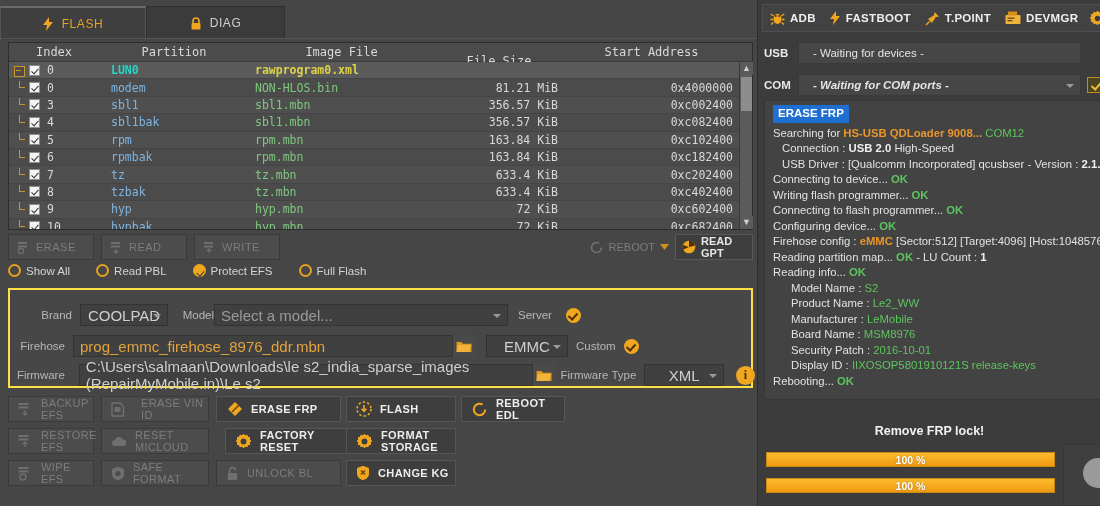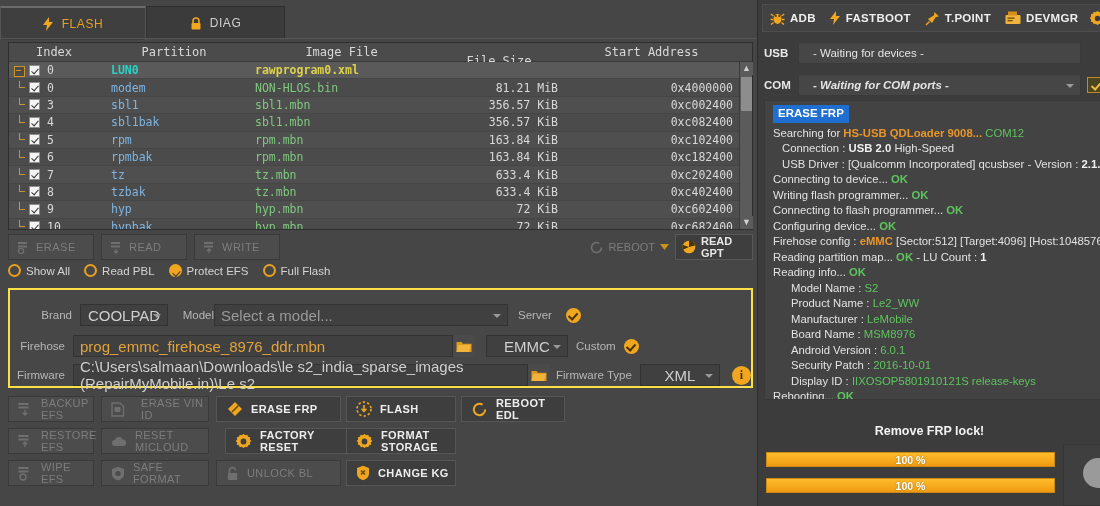--- a/index.html
+++ b/index.html
@@ -151,21 +151,21 @@
     display: flex; align-items: center; gap: 5px; color: #7d7d7d; font-size: 11px;
   }
   .readgpt {
     position: absolute; right: 0; top: 0; width: 78px; height: 26px;
     background: #3e3e3e; border: 1px solid #585858;
     display: flex; align-items: center; gap: 5px; padding-left: 6px;
     color: #e6e6e6; font-size: 11px; font-weight: bold;
   }
 
   
-  .radios { position: absolute; left: 8px; top: 264px; display: flex; align-items: center; gap: 14px; }
+  .radios { position: absolute; left: 8px; top: 264px; display: flex; align-items: center; gap: 26px; }
   .radio { display: flex; align-items: center; gap: 5px; font-size: 11.5px; color:#d4d4d4; }
   .rcircle {
     width: 13px; height: 13px; border-radius: 50%;
     border: 2px solid #e8a020; background: transparent;
   }
   .rcircle.on { background: #f0a61e; border-color:#f0a61e; position: relative; }
   .rcircle.on::after {
     content:""; position:absolute; left:3px; top:2.5px; width:3.5px; height:6px;
     border: solid #3a3a3a; border-width: 0 1.8px 1.8px 0; transform: rotate(42deg);
   }
@@ -567,21 +567,21 @@
         <div class="ffield" style="width:82px;margin-left:11px;justify-content:center;">
           <span>EMMC</span>
           <span class="caret"></span>
         </div>
         <div class="flabel" style="width:48px;margin-left:8px;text-align:left;">Custom</div>
         <div class="okdot"></div>
       </div>
 
       <div class="frow r3">
         <div class="flabel" style="width:55px;">Firmware</div>
-        <div class="ffield" style="width:455px;margin-left:8px;">
+        <div class="ffield" style="width:455px;margin-left:14px;">
           <span>C:\Users\salmaan\Downloads\le s2_india_sparse_images (RepairMyMobile.in)\Le s2</span>
         </div>
         <div class="folder-btn">
           <svg width="16" height="13" viewBox="0 0 16 13">
               <path d="M0.5 2 h5 l1.4 1.8 H15.5 V12 H0.5 Z" fill="#e09a1c"></path>
               <path d="M2 5 h13 l-2 7 H0.5 Z" fill="#f0b33c"></path>
             </svg>
         </div>
         <div class="flabel" style="width:84px;margin-left:6px;text-align:left;">Firmware Type</div>
         <div class="ffield" style="width:80px;justify-content:center;">
@@ -793,21 +793,20 @@
           <div class="logline"><span>Writing flash programmer... </span><span class="ok">OK</span></div>
           <div class="logline"><span>Connecting to flash programmer... </span><span class="ok">OK</span></div>
           <div class="logline"><span>Configuring device... </span><span class="ok">OK</span></div>
           <div class="logline"><span>Firehose config : </span><span class="or">eMMC</span><span> [Sector:512] [Target:4096] [Host:1048576]</span></div>
           <div class="logline"><span>Reading partition map... </span><span class="ok">OK</span><span> - LU Count : </span><span class="wh">1</span></div>
           <div class="logline"><span>Reading info... </span><span class="ok">OK</span></div>
           <div class="logline ind2"><span>Model Name : </span><span class="gr">S2</span></div>
           <div class="logline ind2"><span>Product Name : </span><span class="gr">Le2_WW</span></div>
           <div class="logline ind2"><span>Manufacturer : </span><span class="gr">LeMobile</span></div>
           <div class="logline ind2"><span>Board Name : </span><span class="gr">MSM8976</span></div>
-          <div class="logline ind2"><span>Android Version : </span><span class="gr">6.0.1</span></div>
           <div class="logline ind2"><span>Security Patch : </span><span class="gr">2016-10-01</span></div>
           <div class="logline ind2"><span>Display ID : </span><span class="gr">IIXOSOP5801910121S release-keys</span></div>
           <div class="logline"><span>Rebooting... </span><span class="ok">OK</span></div>
         </div>
       
       
       
     </div>
 
     <div class="statusline">Remove FRP lock!</div>

